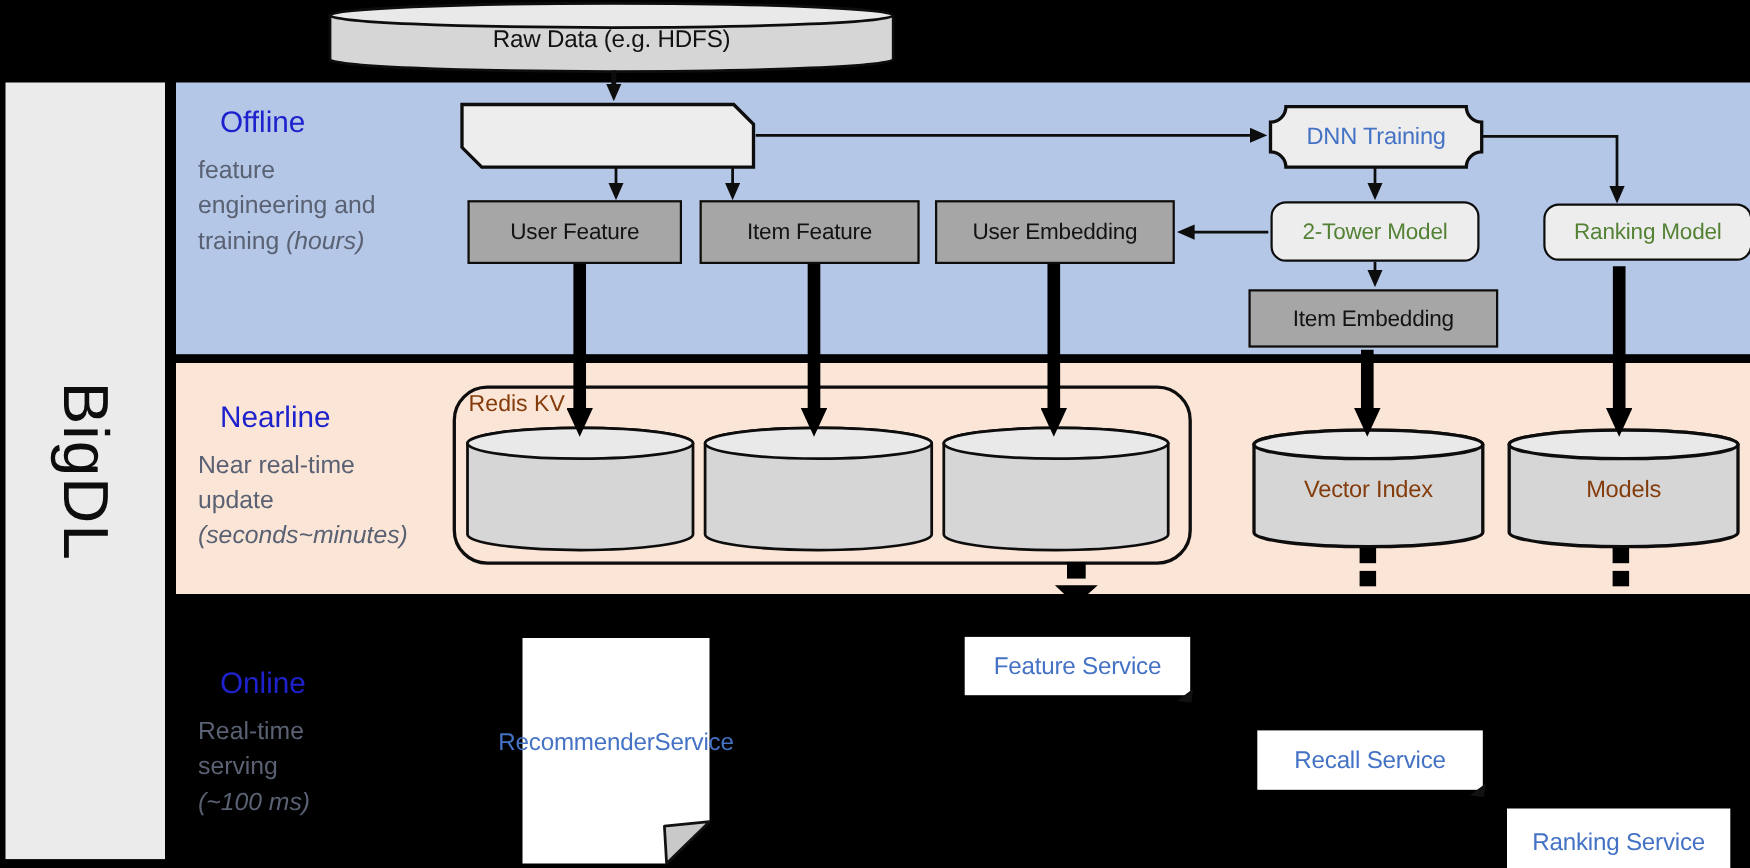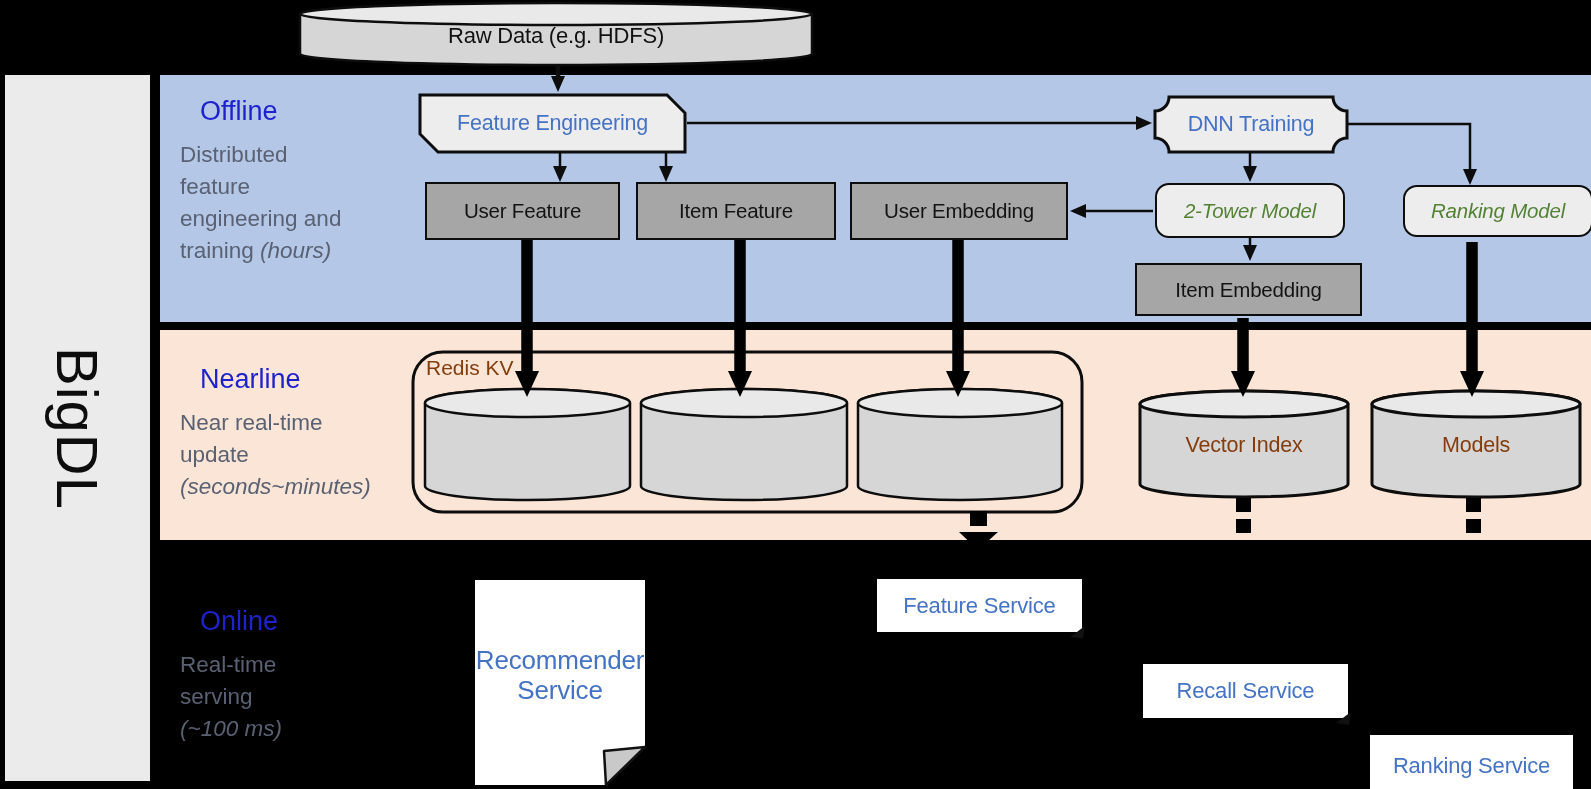--- a/index.html
+++ b/index.html
@@ -12,21 +12,21 @@
              background:var(--panel-gray,#ebebeb);display:flex;align-items:center;justify-content:center;}
   .bigdl-bar span{transform:rotate(90deg);font-size:58px;color:#0d0d0d;letter-spacing:1px;white-space:nowrap;}
   .sec{position:absolute;left:180px;}
   .sec-title{font-size:27px;color:var(--title-blue,#1e22cc);margin-bottom:12px;margin-left:20px;}
   .sec-desc{font-size:22.5px;color:var(--desc-gray,#596173);line-height:32px;}
   .it{font-style:italic;}
   .node{position:absolute;display:flex;align-items:center;justify-content:center;
         font-size:20.5px;text-align:right;letter-spacing:-0.2px;box-sizing:border-box;}
   .dark{background:var(--node-dark,#a6a6a6);border:2.5px solid #0d0d0d;color:#131313;}
   .roundy{background:var(--node-light,#ededed);border:2.5px solid #0d0d0d;border-radius:14px;
-          color:var(--accent-green,#548235);font-style:italic;}
+          color:var(--accent-green,#548235);}
   .bluetext{color:var(--accent-blue,#4472c4);}
   .browntext{color:var(--accent-brown,#843c0c);}
   .svc{background:#ffffff;color:var(--accent-blue,#4472c4);font-size:22px;margin-top:12px;}
   .svc .fold{position:absolute;right:-2px;bottom:-6px;width:0;height:0;
              border-left:13px solid transparent;border-bottom:13px solid #111;transform:rotate(8deg);}
   .freelabel{position:absolute;}
   svg.overlay{position:absolute;left:0;top:0;pointer-events:none;}
 </style>
 </head>
 <body>
@@ -36,21 +36,20 @@
   <div class="band offline"></div>
   <div class="band nearline"></div>
 
   <div class="bigdl-bar">
     <span>BigDL</span>
   </div>
 
   <div class="sec" style="top:96px">
     <div class="sec-title">Offline</div>
     <div class="sec-desc">
-      <div><span>Distributed</span></div>
       <div><span>feature</span></div>
       <div><span>engineering and</span></div>
       <div><span>training</span> <span class="it">(hours)</span></div>
     </div>
   </div>
 
   <div class="sec" style="top:364px">
     <div class="sec-title">Nearline</div>
     <div class="sec-desc">
       <div><span>Near real-time</span></div>
@@ -140,37 +139,36 @@
       <polygon points="959,532 998,532 978,550"></polygon>
       <rect x="1236" y="498" width="15" height="14"></rect>
       <rect x="1236" y="519" width="15" height="14"></rect>
       <rect x="1466" y="498" width="15" height="14"></rect>
       <rect x="1466" y="519" width="15" height="14"></rect>
     </g>
   </svg>
 
   <div class="node freelabel" style="left:300px;top:16px;width:512px;height:40px;color:#111;font-size:22px">Raw Data (e.g. HDFS)</div>
 
-  <div class="node bluetext" style="left:420px;top:95px;width:265px;height:57px;font-size:21.5px">Feature Engineering</div>
 
   <div class="node bluetext" style="left:1155px;top:97px;width:192px;height:55px;font-size:21.5px">DNN Training</div>
 
   <div class="node dark" style="left:425px;top:182px;width:195px;height:58px">User Feature</div>
   <div class="node dark" style="left:636px;top:182px;width:200px;height:58px">Item Feature</div>
   <div class="node dark" style="left:850px;top:182px;width:218px;height:58px">User Embedding</div>
   <div class="node dark" style="left:1135px;top:263px;width:227px;height:53px">Item Embedding</div>
 
   <div class="node roundy" style="left:1155px;top:183px;width:190px;height:55px">2-Tower Model</div>
   <div class="node roundy" style="left:1403px;top:185px;width:190px;height:52px">Ranking Model</div>
 
   <div class="freelabel browntext" style="left:426px;top:356px;font-size:21px">Redis KV</div>
   <div class="node browntext" style="left:1372px;top:406px;width:208px;height:78px;font-size:21.5px">Models</div>
   <div class="node browntext" style="left:1140px;top:406px;width:208px;height:78px;font-size:21.5px">Vector Index</div>
 
-  <div class="node freelabel bluetext" style="left:475px;top:630px;width:170px;height:90px;flex-direction:column;font-size:26px;line-height:30px">
+  <div class="node freelabel bluetext" style="left:475px;top:630px;width:170px;height:90px;flex-direction:row;font-size:22px;line-height:30px">
     <span>Recommender</span>
     <span>Service</span>
   </div>
 
   <div class="node svc" style="left:877px;top:567px;width:205px;height:53px">
     <span>Feature Service</span>
     <span class="fold"></span>
   </div>
   <div class="node svc" style="left:1143px;top:652px;width:205px;height:54px">
     <span>Recall Service</span>

